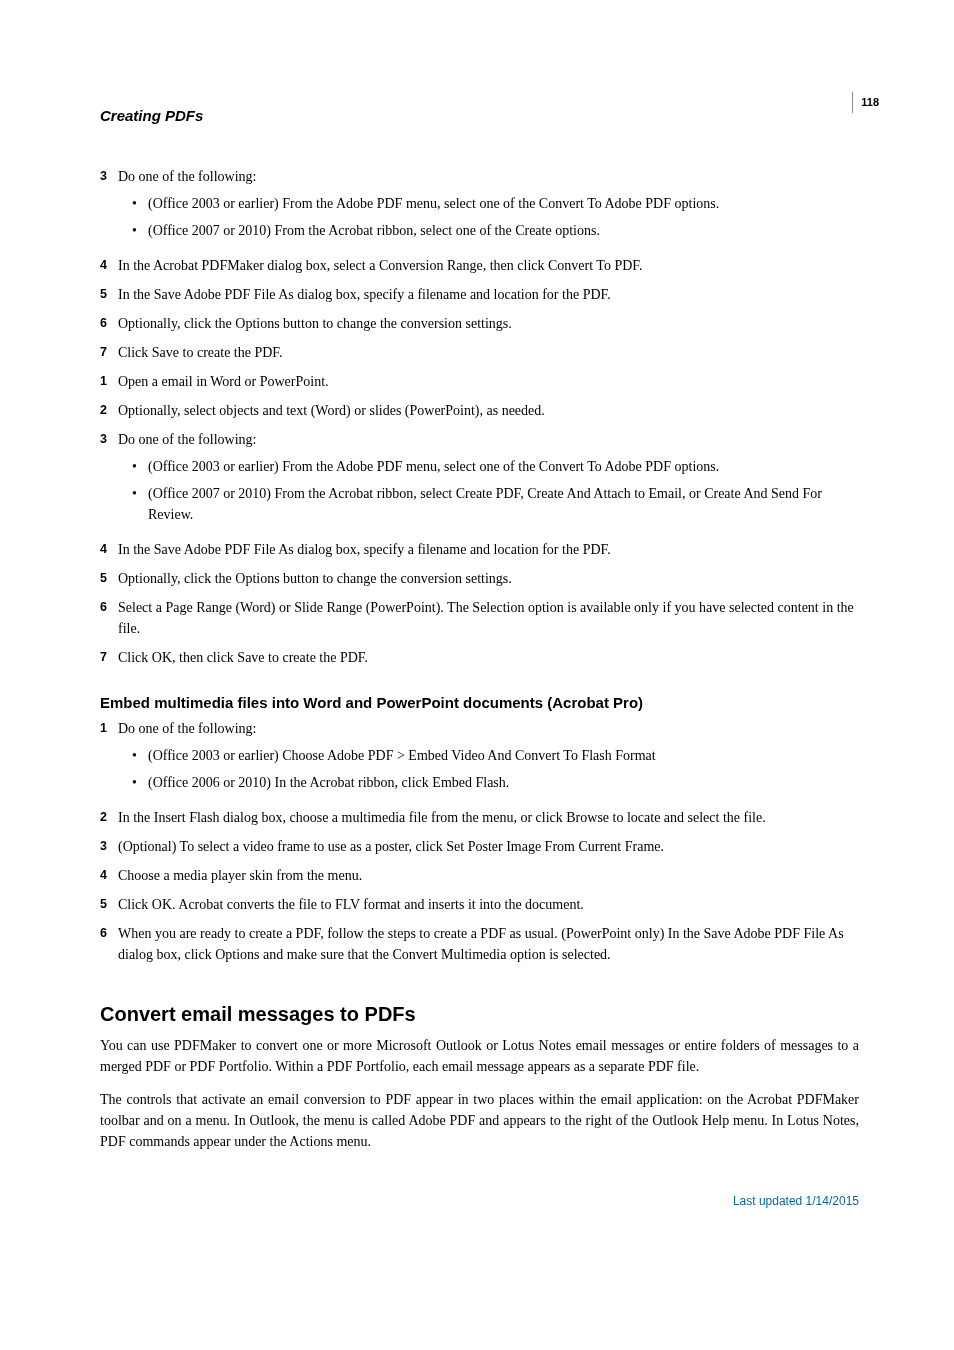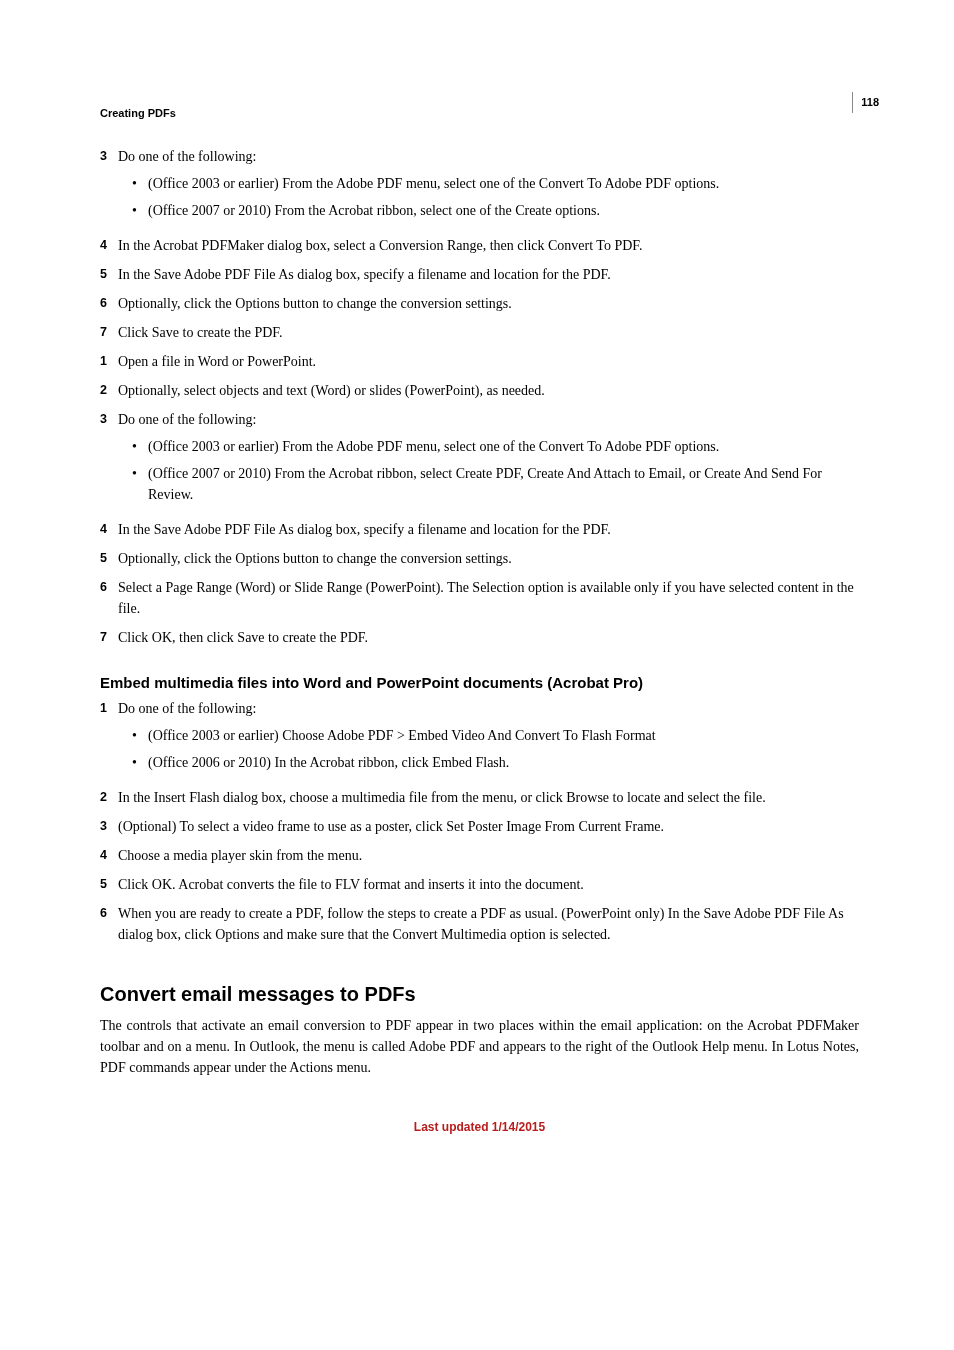--- a/index.html
+++ b/index.html
@@ -23,23 +23,24 @@
     font-family: "Myriad Pro", Arial, Helvetica, sans-serif;
     font-weight: bold;
     font-size: 11px;
     border-left: 1px solid #888;
     padding-left: 8px;
     padding-top: 2px;
     padding-bottom: 2px;
   }
   .section-header {
     font-family: "Myriad Pro", Arial, Helvetica, sans-serif;
-    font-size: 11px;
-    font-weight: bold;
-    margin-bottom: 24px;
+    font-size: 15px;
+    font-weight: bold;
+    margin-bottom: 38px;
+    font-style: italic;
   }
   .list {
     margin: 0;
     padding: 0;
   }
   .list-item {
     display: flex;
     margin-bottom: 8px;
   }
   .list-num {
@@ -79,25 +80,25 @@
     font-family: "Myriad Pro", Arial, Helvetica, sans-serif;
     font-size: 20px;
     font-weight: bold;
     margin: 34px 0 6px 0;
   }
   p.para {
     margin: 0 0 12px 0;
     text-align: justify;
   }
   .footer {
-    text-align: center;
-    font-family: "Myriad Pro", Arial, Helvetica, sans-serif;
-    font-weight: bold;
+    text-align: right;
+    font-family: "Myriad Pro", Arial, Helvetica, sans-serif;
+    font-weight: normal;
     font-size: 12px;
-    color: #b91c1c;
+    color: #0369a1;
     margin-top: 40px;
   }
 </style>
 </head>
 <body>
 
 <div class="page">
   <div class="page-number">118</div>
   <div class="section-header">Creating PDFs</div>
 
@@ -132,21 +133,21 @@
     </div>
     <div class="list-item">
       <div class="list-num">7</div>
       <div class="list-text">Click Save to create the PDF.</div>
     </div>
   </div>
 
   <div class="list">
     <div class="list-item">
       <div class="list-num">1</div>
-      <div class="list-text">Open a file in Word or PowerPoint.</div>
+      <div class="list-text">Open a email in Word or PowerPoint.</div>
     </div>
     <div class="list-item">
       <div class="list-num">2</div>
       <div class="list-text">Optionally, select objects and text (Word) or slides (PowerPoint), as needed.</div>
     </div>
     <div class="list-item">
       <div class="list-num">3</div>
       <div class="list-text">
         <span>Do one of the following:</span>
         <div class="sub-list">
@@ -213,16 +214,17 @@
       <div class="list-num">5</div>
       <div class="list-text">Click OK. Acrobat converts the file to FLV format and inserts it into the document.</div>
     </div>
     <div class="list-item">
       <div class="list-num">6</div>
       <div class="list-text">When you are ready to create a PDF, follow the steps to create a PDF as usual. (PowerPoint only) In the Save Adobe PDF File As dialog box, click Options and make sure that the Convert Multimedia option is selected.</div>
     </div>
   </div>
 
   <h1 class="section">Convert email messages to PDFs</h1>
+  <p class="para">You can use PDFMaker to convert one or more Microsoft Outlook or Lotus Notes email messages or entire folders of messages to a merged PDF or PDF Portfolio. Within a PDF Portfolio, each email message appears as a separate PDF file.</p>
   <p class="para">The controls that activate an email conversion to PDF appear in two places within the email application: on the Acrobat PDFMaker toolbar and on a menu. In Outlook, the menu is called Adobe PDF and appears to the right of the Outlook Help menu. In Lotus Notes, PDF commands appear under the Actions menu.</p>
 
   <div class="footer">Last updated 1/14/2015</div>
 </div>
 
 </body></html>

